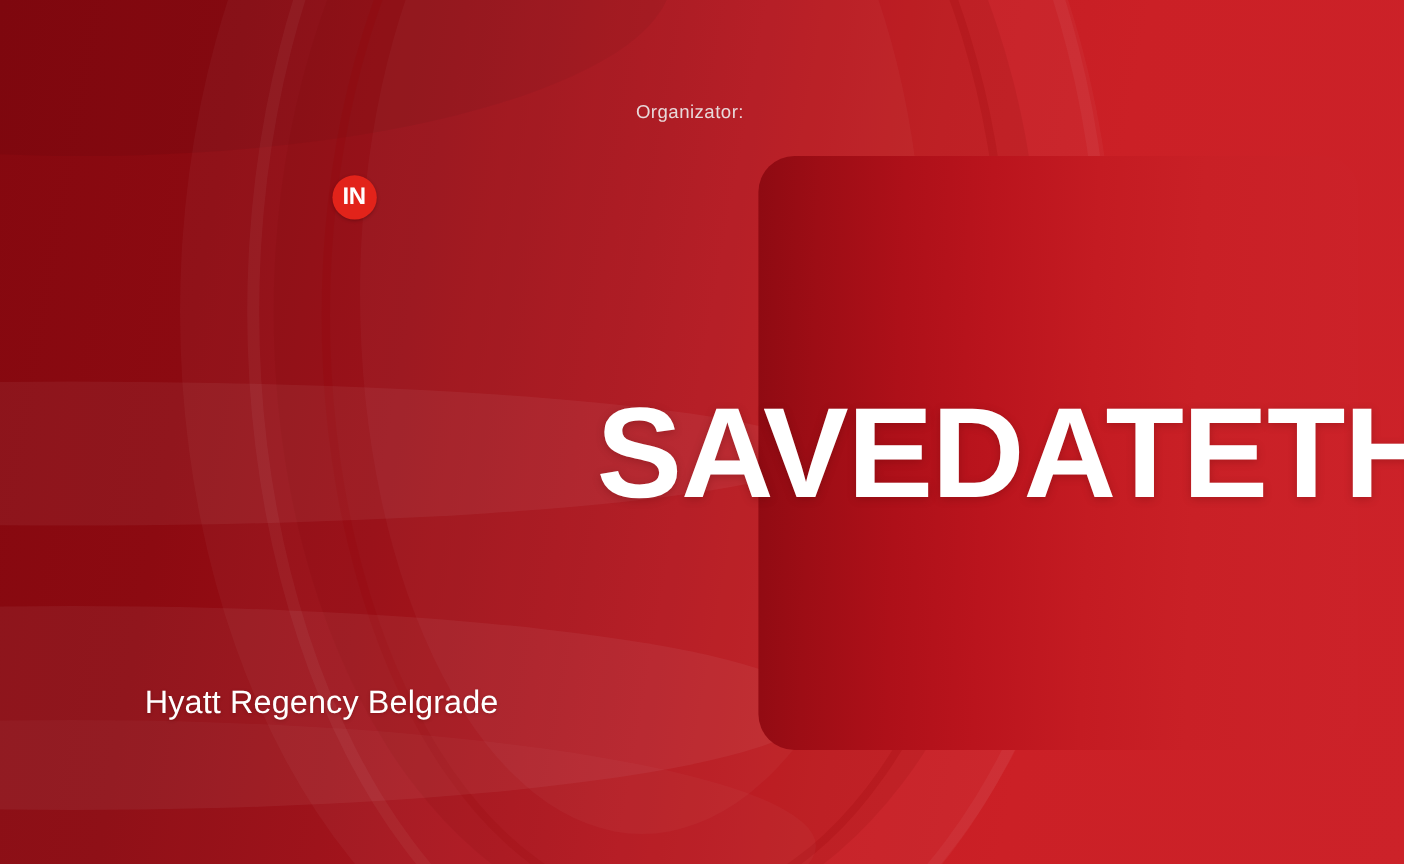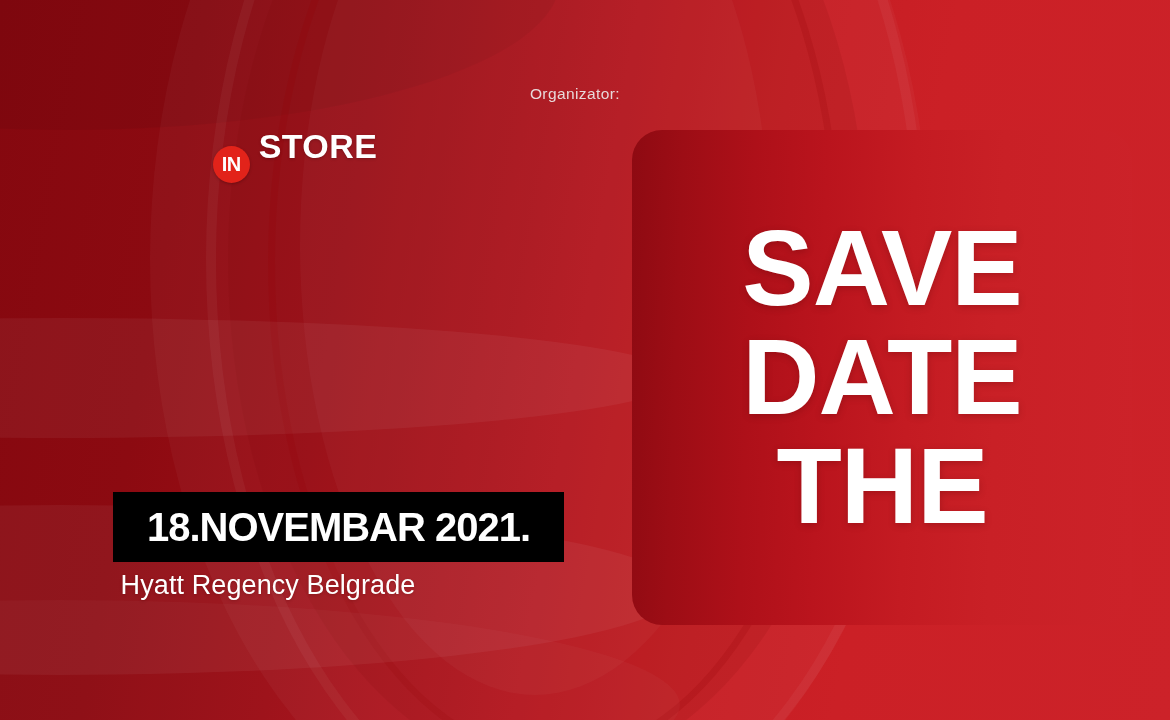--- a/index.html
+++ b/index.html
@@ -225,21 +225,21 @@
     background: linear-gradient(92deg,
         #8E0A12 0%,
         #9D0D15 10%,
         #AE1019 24%,
         #BA141D 38%,
         #C41B22 55%,
         #C92026 72%,
         #CC2229 100%);
     box-shadow: 0 0 0 0 rgba(0,0,0,0);
     display: flex;
-    flex-direction: column;
+    flex-direction: row;
     align-items: center;
     justify-content: center;
   }
   .save-line {
     color: #FFFFFF;
     font-weight: 700;
     font-size: 107px;
     line-height: 1.02;
     letter-spacing: -1px;
     text-align: center;
@@ -262,28 +262,24 @@
   <div class="band band-1"></div>
   <div class="band band-2"></div>
   <div class="band band-3"></div>
 
   <div class="left-col">
 
     <div class="organizer-block">
       <div class="organizer-label">Organizator:</div>
       <div class="logo-row">
         <div class="logo-badge">IN</div>
-        <div class="logo-word">STORE</div>
       </div>
     </div>
 
 
-    <div class="date-band">
-      <span class="date-text">18.NOVEMBAR 2021.</span>
-    </div>
 
     <div class="venue">Hyatt Regency Belgrade</div>
   </div>
 
   <div class="save-panel">
     <div class="save-line">SAVE</div>
     <div class="save-line">DATE</div>
     <div class="save-line">THE</div>
   </div>
 

